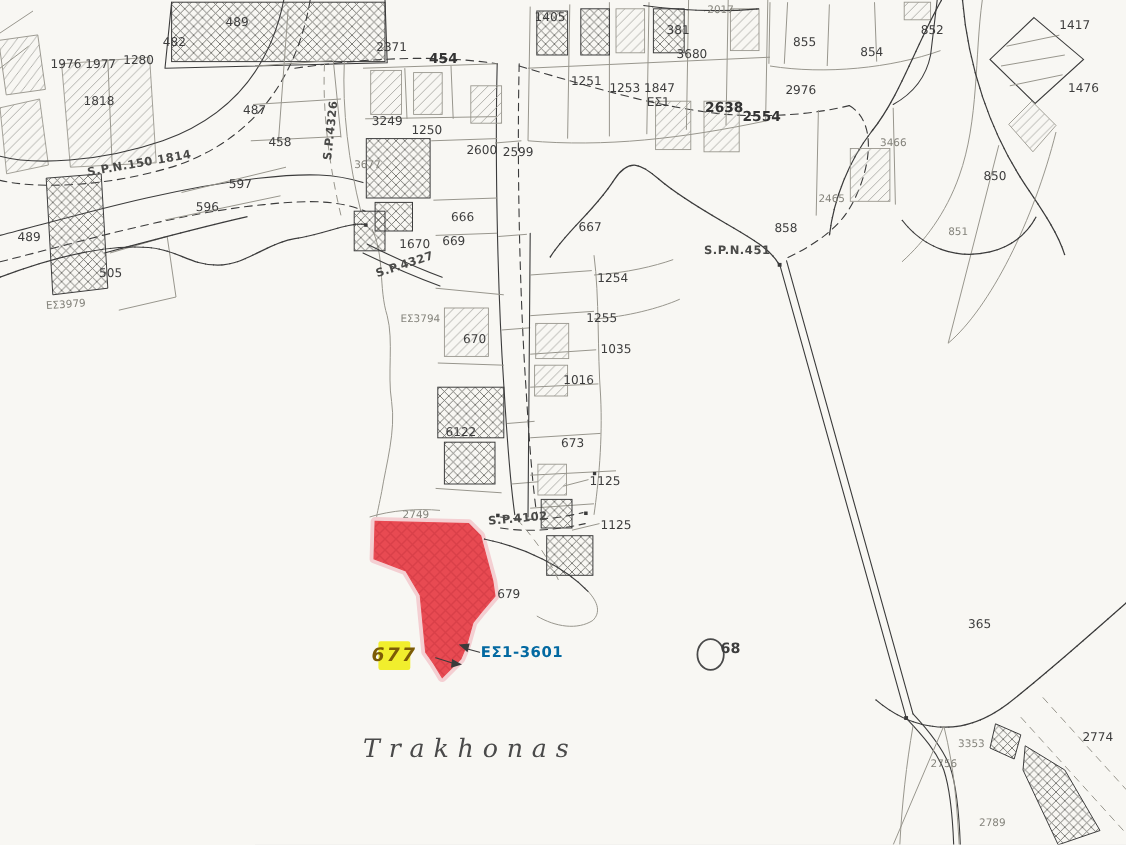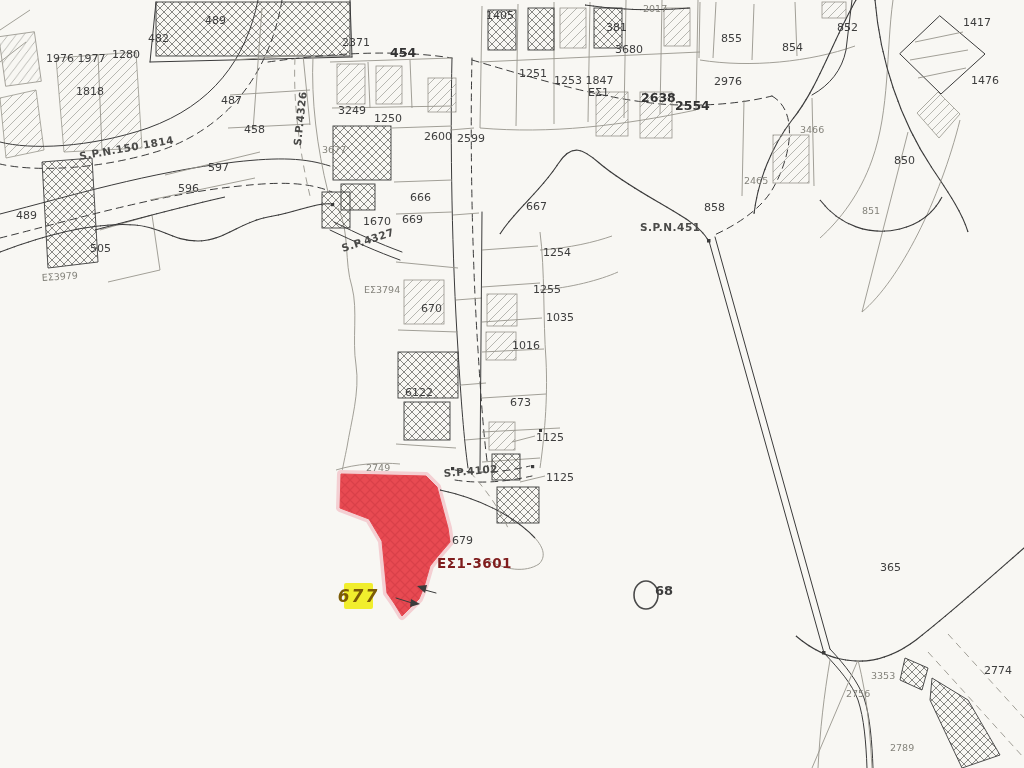--- a/index.html
+++ b/index.html
@@ -27,21 +27,21 @@
   .patline-l{stroke:#9b9b95;stroke-width:.7;}
   .patline-r{stroke:var(--red-hatch);stroke-width:1.3;}
   .jct{fill:var(--ink);}
   
   .lbl{font-family:"DejaVu Sans","Liberation Sans",sans-serif;font-size:11px;fill:#3d3d3d;}
   .lbl.sm{font-size:9.5px;fill:#84837b;}
   .lbl.road{font-size:10.5px;fill:#4a4a48;font-weight:bold;letter-spacing:.5px;}
   .lbl.big{font-size:12.5px;font-weight:bold;fill:#333;}
   
   .overlay{position:absolute;}
-  #plot-ref-label{left:437px;top:555px;font-size:13.5px;color:#7f1d1d;letter-spacing:.5px;font-weight:bold;}
+  #plot-ref-label{left:437px;top:585px;font-size:13.5px;color:#0369a1;letter-spacing:.5px;font-weight:bold;}
   #yellow-677{
     left:344px;top:583px;width:29px;height:26px;background:var(--yellow);
     display:flex;align-items:center;justify-content:center;
     font-size:17px;font-weight:bold;font-style:italic;color:var(--yellow-text);
     letter-spacing:2px;border-radius:2px;
   }
   #circle-93-label{left:655px;top:583px;font-size:13px;color:#3d3d3d;font-weight:bold;}
   #place-name{
     left:330px;top:668px;font-family:"DejaVu Serif","Liberation Serif",serif;
     font-style:italic;font-size:23px;letter-spacing:8px;color:#4a4a4a;white-space:nowrap;
@@ -289,14 +289,15 @@
 </svg>
 
 <div class="overlay" id="yellow-677">
   <span>677</span>
 </div>
 
 <div class="overlay" id="plot-ref-label">ΕΣ1-3601</div>
 
 <div class="overlay" id="circle-93-label">68</div>
 
+<div class="overlay" id="place-name">Trakhonas</div>
 
 </div>
 
 </body></html>

